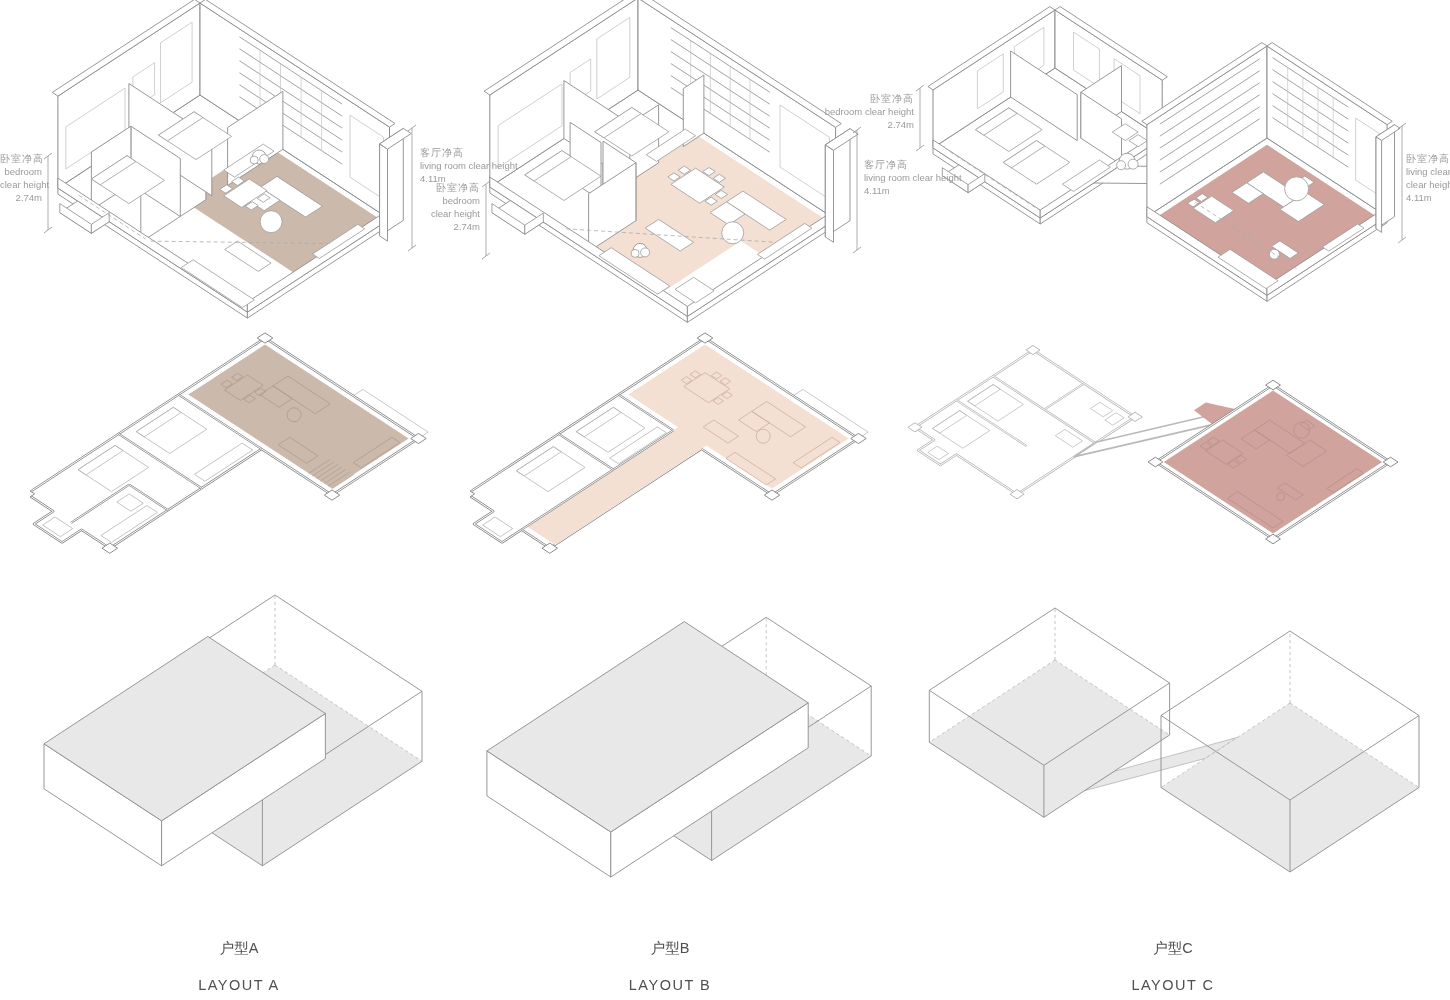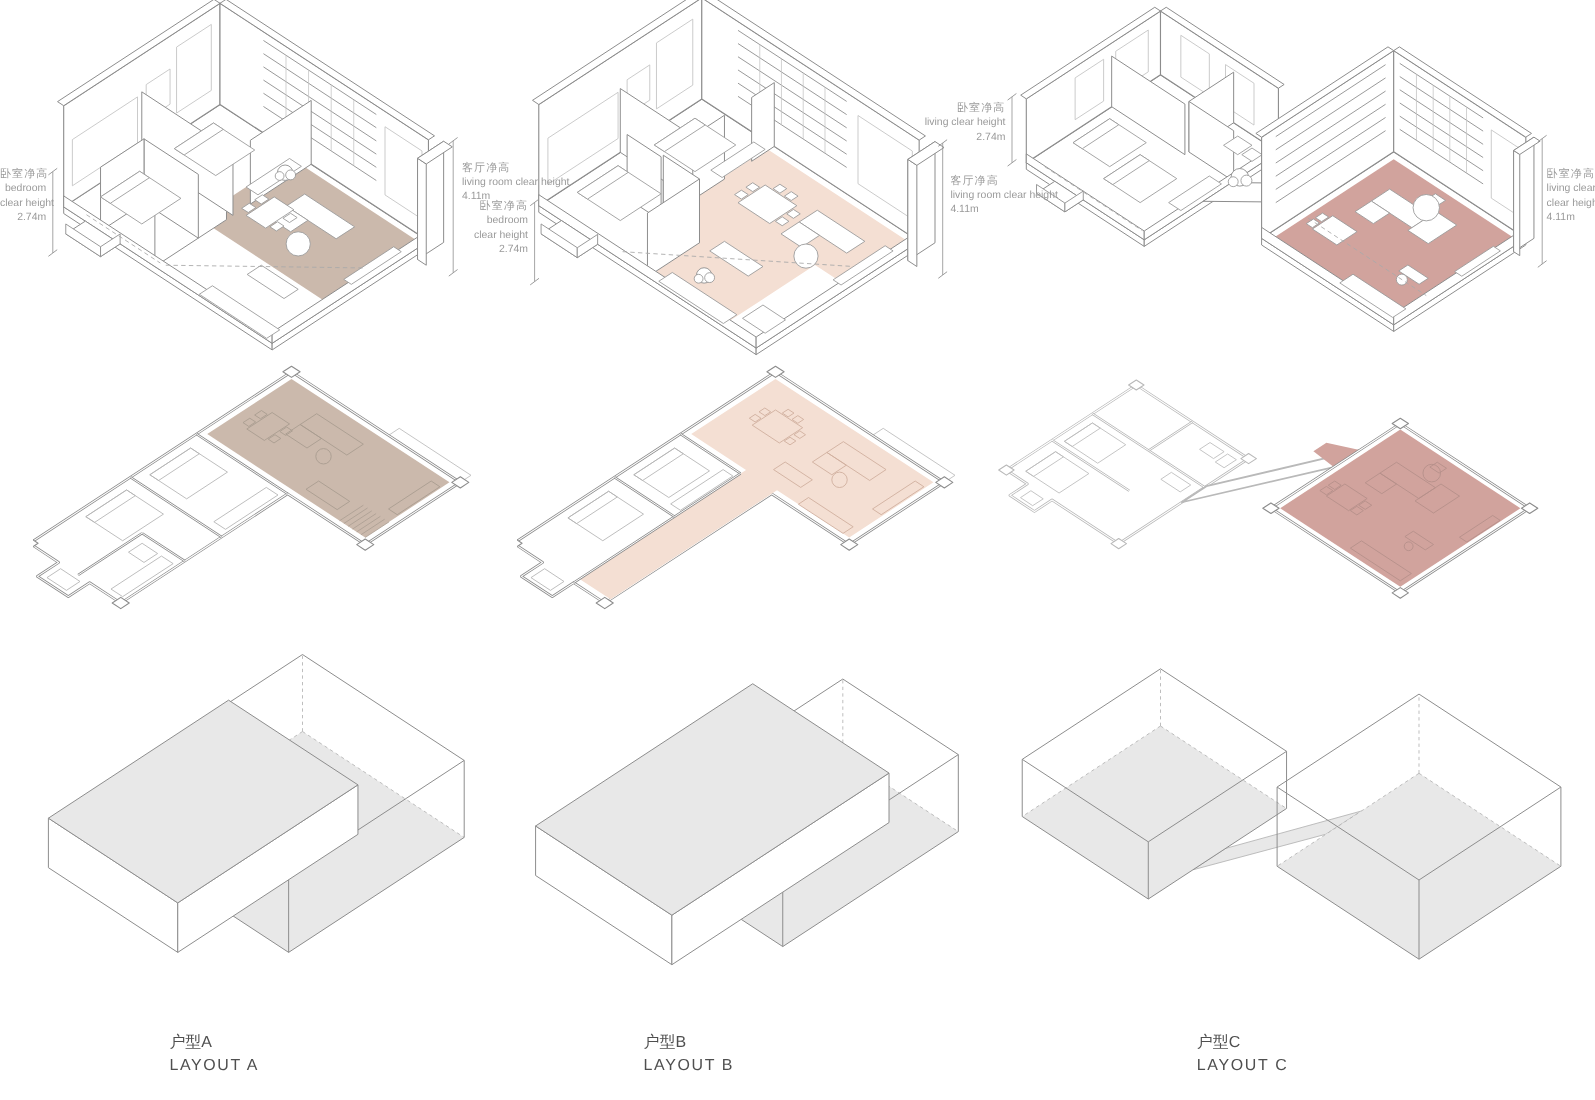--- a/index.html
+++ b/index.html
@@ -3,22 +3,22 @@
 <meta charset="utf-8">
 <style>
 *{margin:0;padding:0;box-sizing:border-box}
 html,body{background:#fff}
 body{font-family:"Liberation Sans","DejaVu Sans",sans-serif}
 .canvas{position:relative;width:1450px;height:1000px;background:#fff;overflow:hidden}
 .fig{position:absolute;display:block}
 .ann{position:absolute;font-size:9.5px;line-height:13px;color:#9a9a9a;white-space:nowrap}
 .ann .cn{font-size:10px;letter-spacing:1px}
 .ra{text-align:right}
-.lbl{position:absolute;width:170px;text-align:left;color:#4f4f4f;font-size:14.5px;line-height:16px}
-.lbl .en{letter-spacing:1.5px;margin-top:5px}
+.lbl{position:absolute;width:170px;text-align:center;color:#4f4f4f;font-size:14.5px;line-height:16px}
+.lbl .en{letter-spacing:1.5px;margin-top:21px}
 </style>
 </head>
 <body>
 
 <div class="canvas">
 
   <svg id="axon-a" class="fig" style="left:30px;top:0" width="430" height="345">
       <g>
         <polygon points="170.0,95.0 359.5,219.1 217.4,312.1 27.9,188.1" fill="#fff" stroke="#8c8c8c" stroke-width="1" stroke-linejoin="round"></polygon>
         <polygon points="27.9,188.1 217.4,312.1 217.4,318.1 27.9,194.1" fill="#fff" stroke="#8c8c8c" stroke-width="0.9" stroke-linejoin="round"></polygon>
@@ -464,21 +464,21 @@
   </div>
 
   <div class="ann" style="left:864px;top:158px;width:112px">
     <div class="cn">客厅净高</div>
     <div>living room clear height</div>
     <div>4.11m</div>
   </div>
 
   <div class="ann ra" style="left:822px;top:92px;width:92px">
     <div class="cn">卧室净高</div>
-    <div>living clear height</div>
+    <div>bedroom clear height</div>
     <div>2.74m</div>
   </div>
 
   <div class="ann" style="left:1406px;top:152px;width:44px">
     <div class="cn">卧室净高</div>
     <div>living clear</div>
     <div>clear height</div>
     <div>4.11m</div>
   </div>
 

